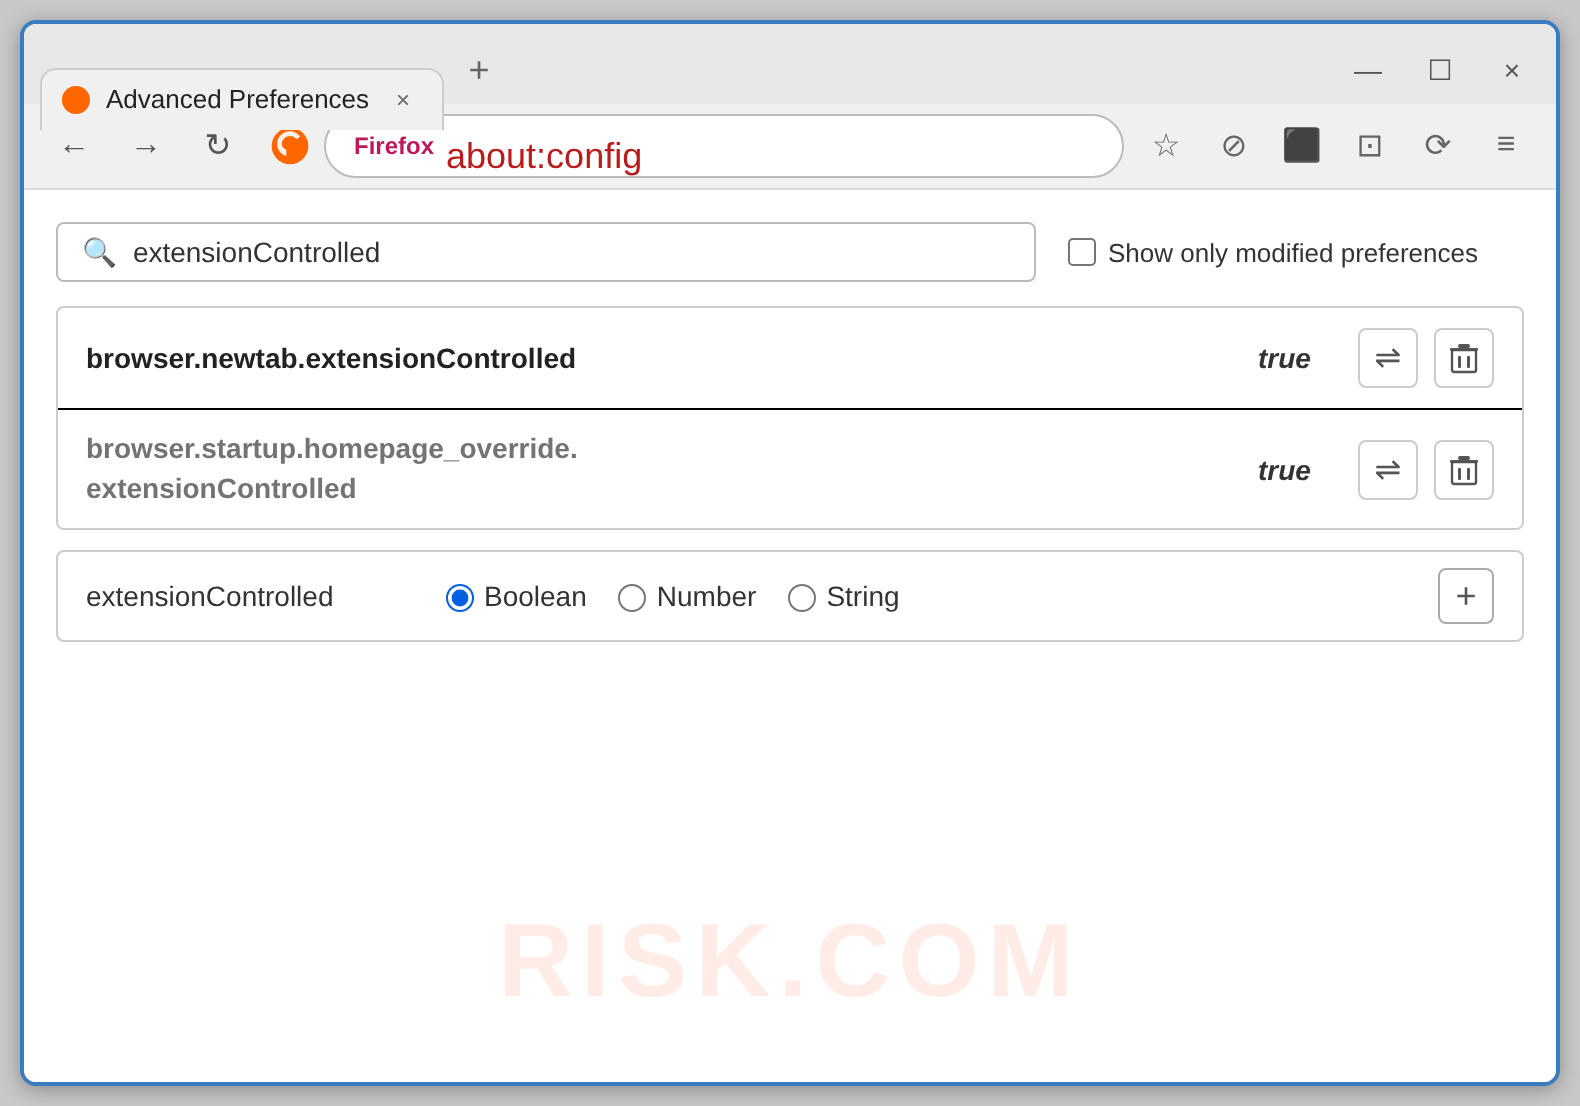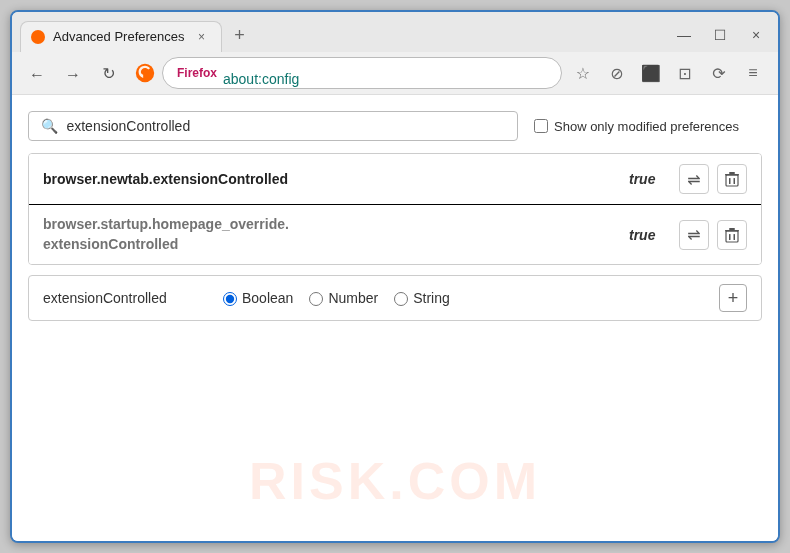--- a/index.html
+++ b/index.html
@@ -39,21 +39,21 @@
       border-radius: 8px 8px 0 0;
       padding: 6px 10px;
       gap: 8px;
       font-size: 13px;
       color: #222;
       min-width: 160px;
       max-width: 240px;
       border: 1px solid #ccc;
       border-bottom: none;
       position: relative;
-      top: 1px;
+      top: 14px;
     }
     .tab-favicon {
       width: 14px;
       height: 14px;
       background: #ff6600;
       border-radius: 50%;
       flex-shrink: 0;
     }
     .tab-title {
       font-size: 13px;
@@ -147,22 +147,22 @@
       gap: 6px;
       height: 32px;
     }
     .firefox-brand {
       font-size: 12px;
       color: #be185d;
       font-weight: 700;
       white-space: nowrap;
     }
     .address-text {
-      font-size: 14px;
-      color: #0f766e;
+      font-size: 18px;
+      color: #b91c1c;
       flex: 1;
       margin-top: 11px;
     }
     .nav-icons {
       display: flex;
       gap: 4px;
       align-items: center;
     }
     .nav-icon-btn {
       width: 30px;

